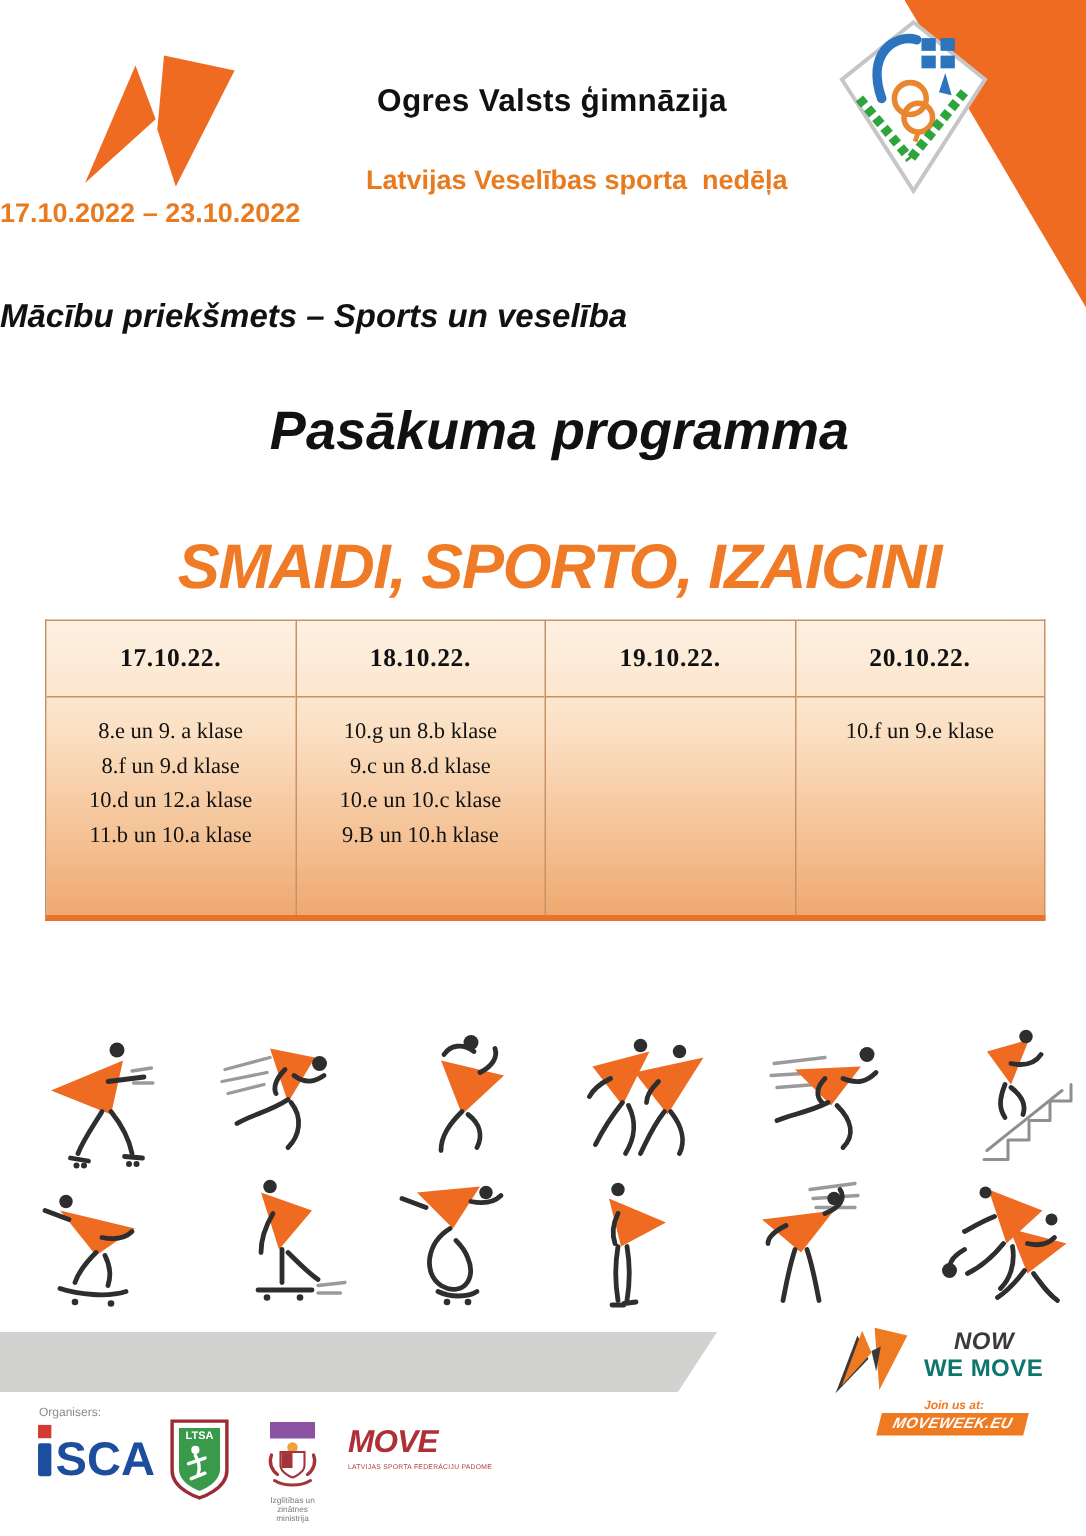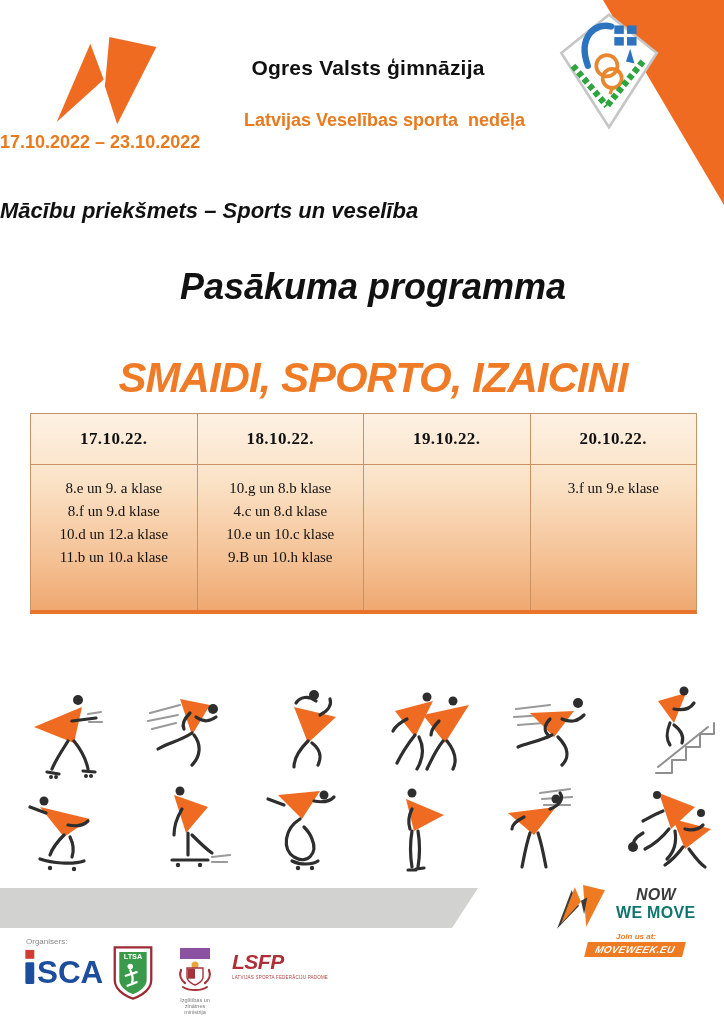--- a/index.html
+++ b/index.html
@@ -108,32 +108,32 @@
         <div>8.e un 9. a klase</div>
         <div>8.f un 9.d klase</div>
         <div>10.d un 12.a klase</div>
         <div>11.b un 10.a klase</div>
       </div>
     </div>
     <div class="t-col">
       <div class="t-head">18.10.22.</div>
       <div class="t-body">
         <div>10.g un 8.b klase</div>
-        <div>4.c un 8.d klase</div>
+        <div>9.c un 8.d klase</div>
         <div>10.e un 10.c klase</div>
         <div>9.B un 10.h klase</div>
       </div>
     </div>
     <div class="t-col">
       <div class="t-head">19.10.22.</div>
     </div>
     <div class="t-col">
       <div class="t-head">20.10.22.</div>
       <div class="t-body">
-        <div>3.f un 9.e klase</div>
+        <div>10.f un 9.e klase</div>
       </div>
     </div>
   </div>
 
   <div class="figrow r1">
     <svg class="fg" width="90" height="95" viewBox="0 0 90 95">
       <polygon points="6,42 54,22 46,58"></polygon>
       <circle cx="50" cy="15" r="5"></circle>
       <path d="M44,36 L68,33"></path>
       <path class="sp" d="M60,29 L73,27 M61,37 L74,37"></path>
@@ -298,17 +298,17 @@
       <path d="M12,20 h16 v9 c0,5 -8,8 -8,8 c0,0 -8,-3 -8,-8 Z" fill="#fff" stroke="#a4343a" stroke-width="1.4"></path>
       <rect x="12.7" y="20.7" width="7.3" height="10" fill="#a4343a"></rect>
       <path d="M6,22 C4,27 6,32 10,35 M34,22 C36,27 34,32 30,35" stroke="#a4343a" stroke-width="2.2" fill="none" stroke-linecap="round"></path>
       <path d="M8,39 C14,43 26,43 32,39" stroke="#a4343a" stroke-width="2" fill="none" stroke-linecap="round"></path>
     </svg>
     <div class="ministry-caption">Izglītības un zinātnes
 ministrija</div>
   </div>
 
   <div class="logo-lsfp">
-    <div class="lsfp-text">LSFP</div>
+    <div class="lsfp-text">MOVE</div>
     <div class="lsfp-caption">LATVIJAS SPORTA FEDERĀCIJU PADOME</div>
   </div>
 
 </div>
 
 </body></html>

